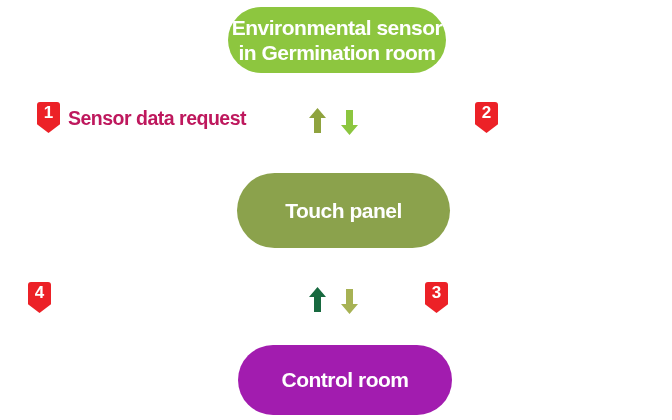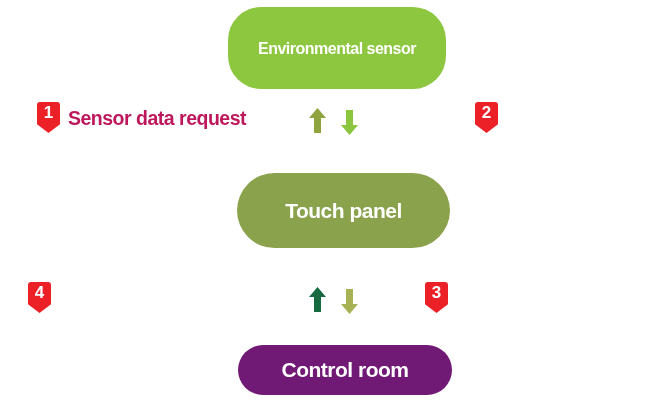--- a/index.html
+++ b/index.html
@@ -20,35 +20,35 @@
     position: absolute;
     display: flex;
     align-items: center;
     justify-content: center;
     text-align: center;
     color: #ffffff;
     font-weight: bold;
     letter-spacing: -0.5px;
   }
   .pill-sensor {
-    left: 228px; top: 7px; width: 218px; height: 82px;
+    left: 228px; top: 7px; width: 218px; height: 66px;
     border-radius: 33px;
     background: #8DC63F;
-    font-size: 16px; line-height: 25px;
+    font-size: 21px; line-height: 25px;
   }
   .pill-touch {
     left: 237px; top: 173px; width: 213px; height: 75px;
     border-radius: 38px;
     background: #8BA24C;
     font-size: 21px;
   }
   .pill-control {
-    left: 238px; top: 345px; width: 214px; height: 50px;
+    left: 238px; top: 345px; width: 214px; height: 70px;
     border-radius: 35px;
-    background: #701a75;
+    background: #a21caf;
     font-size: 21px;
   }
   .pill-line { display: block; }
   
   .marker {
     position: absolute;
     width: 23px; height: 31px;
     background: #EC2127;
     clip-path: polygon(0 0, 100% 0, 100% 72%, 50% 100%, 0 72%);
     border-radius: 3px 3px 0 0;
@@ -88,20 +88,21 @@
   .fill-down-2 { fill: #A7B254; }
 </style>
 </head>
 <body>
 
 <div class="canvas">
 
   <div class="pill pill-sensor">
     <div>
       <span class="pill-line">Environmental sensor</span>
+      <span class="pill-line">in Germination room</span>
     </div>
   </div>
 
   <div class="marker marker-1">1</div>
   <div class="flow-label label-1">Sensor data request</div>
 
   <svg class="arrow arrow-up-1" viewBox="0 0 17 25">
     <polygon class="fill-up-1" points="8.5,0 17,10 12,10 12,25 5,25 5,10 0,10"></polygon>
   </svg>
   <svg class="arrow arrow-down-1" viewBox="0 0 17 25">

